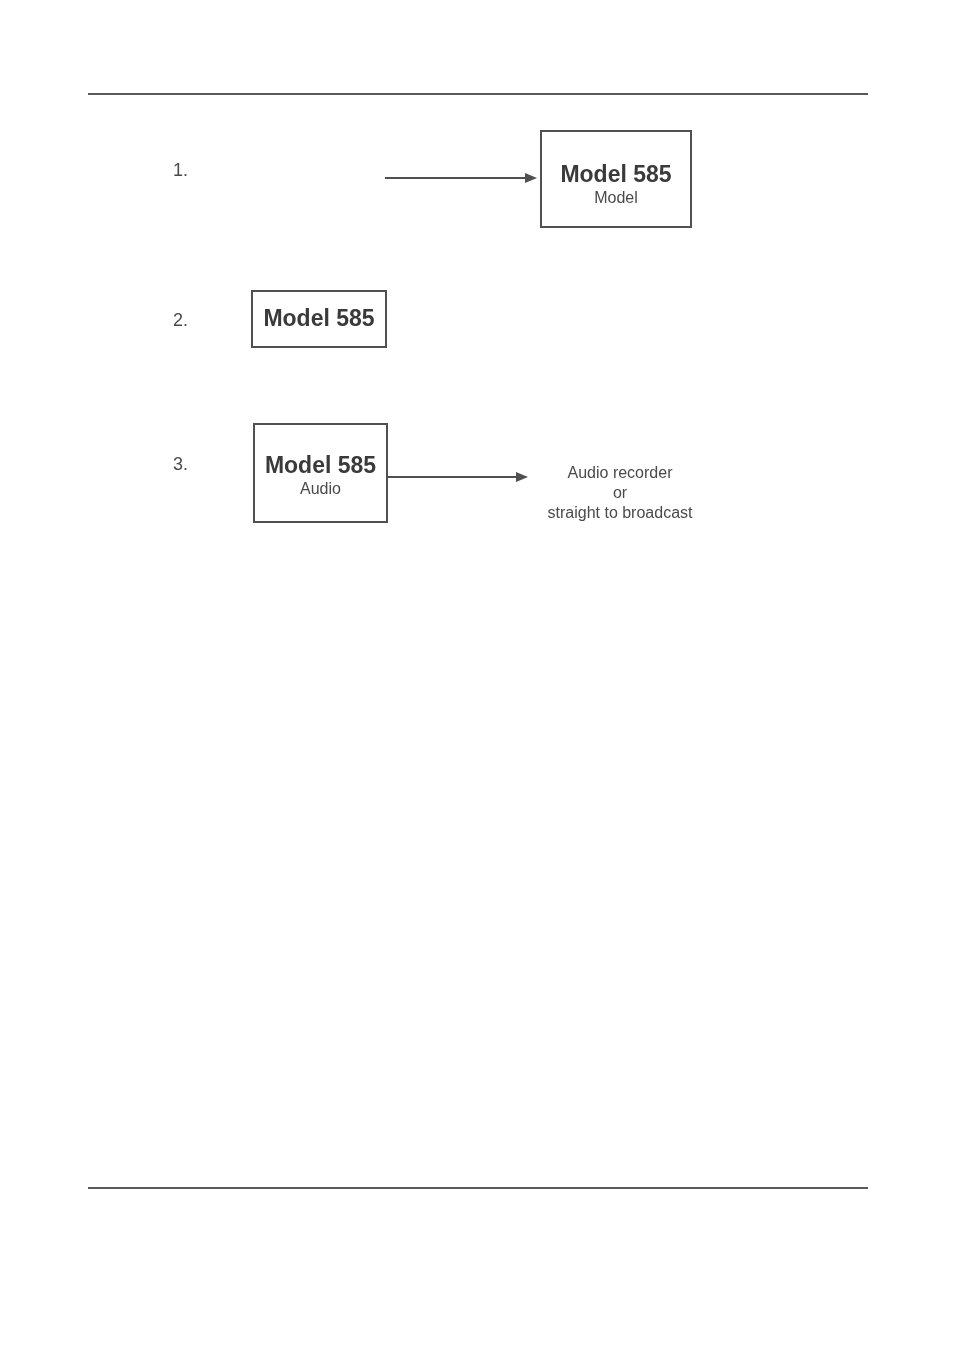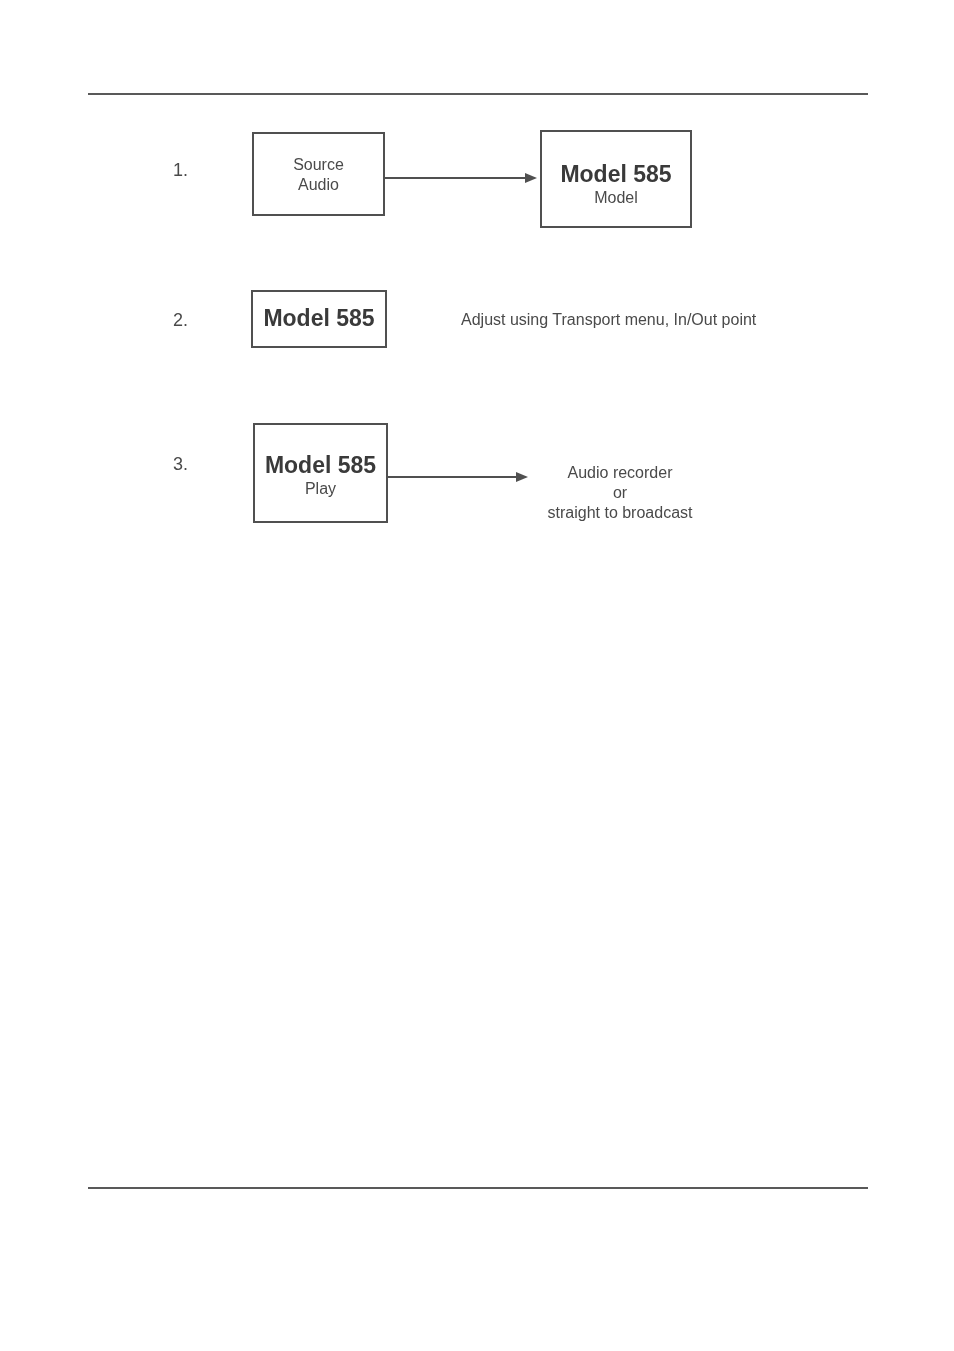--- a/index.html
+++ b/index.html
@@ -77,48 +77,43 @@
 </head>
 <body>
 
 <div class="page">
 
   <div class="hr-top"></div>
   <div class="hr-bottom"></div>
 
   <div class="step-num" style="left:173px; top:160px;">1.</div>
 
-  <div class="diagram-box" style="left:252px; top:132px; width:133px; height:84px; padding-top:20px;">
-    <div class="box-sub">Source</div>
-    <div class="box-sub">Audio</div>
-  </div>
 
   <svg class="arrow" style="left:385px; top:170px;" width="155" height="20">
     <line x1="0" y1="8" x2="140" y2="8" stroke="#505050" stroke-width="2"></line>
     <polygon points="140,3 152,8 140,13" fill="#505050"></polygon>
   </svg>
 
   <div class="diagram-box" style="left:540px; top:130px; width:152px; height:98px; padding-top:30px;">
     <div class="box-title">Model 585</div>
     <div class="box-sub">Model</div>
   </div>
 
   <div class="step-num" style="left:173px; top:310px;">2.</div>
 
   <div class="diagram-box" style="left:251px; top:290px; width:136px; height:58px; justify-content:center; padding-top:0;">
     <div class="box-title">Model 585</div>
   </div>
 
-  <div class="diag-text" style="left:461px; top:310px; width:320px; text-align:left;">Adjust using Transport menu, In/Out point</div>
 
   <div class="step-num" style="left:173px; top:454px;">3.</div>
 
   <div class="diagram-box" style="left:253px; top:423px; width:135px; height:100px; padding-top:28px;">
     <div class="box-title">Model 585</div>
-    <div class="box-sub">Play</div>
+    <div class="box-sub">Audio</div>
   </div>
 
   <svg class="arrow" style="left:388px; top:469px;" width="143" height="20">
     <line x1="0" y1="8" x2="128" y2="8" stroke="#505050" stroke-width="2"></line>
     <polygon points="128,3 140,8 128,13" fill="#505050"></polygon>
   </svg>
 
   <div class="diag-text" style="left:530px; top:463px; width:180px; white-space:pre-line;">Audio recorder
 or
 straight to broadcast</div>

